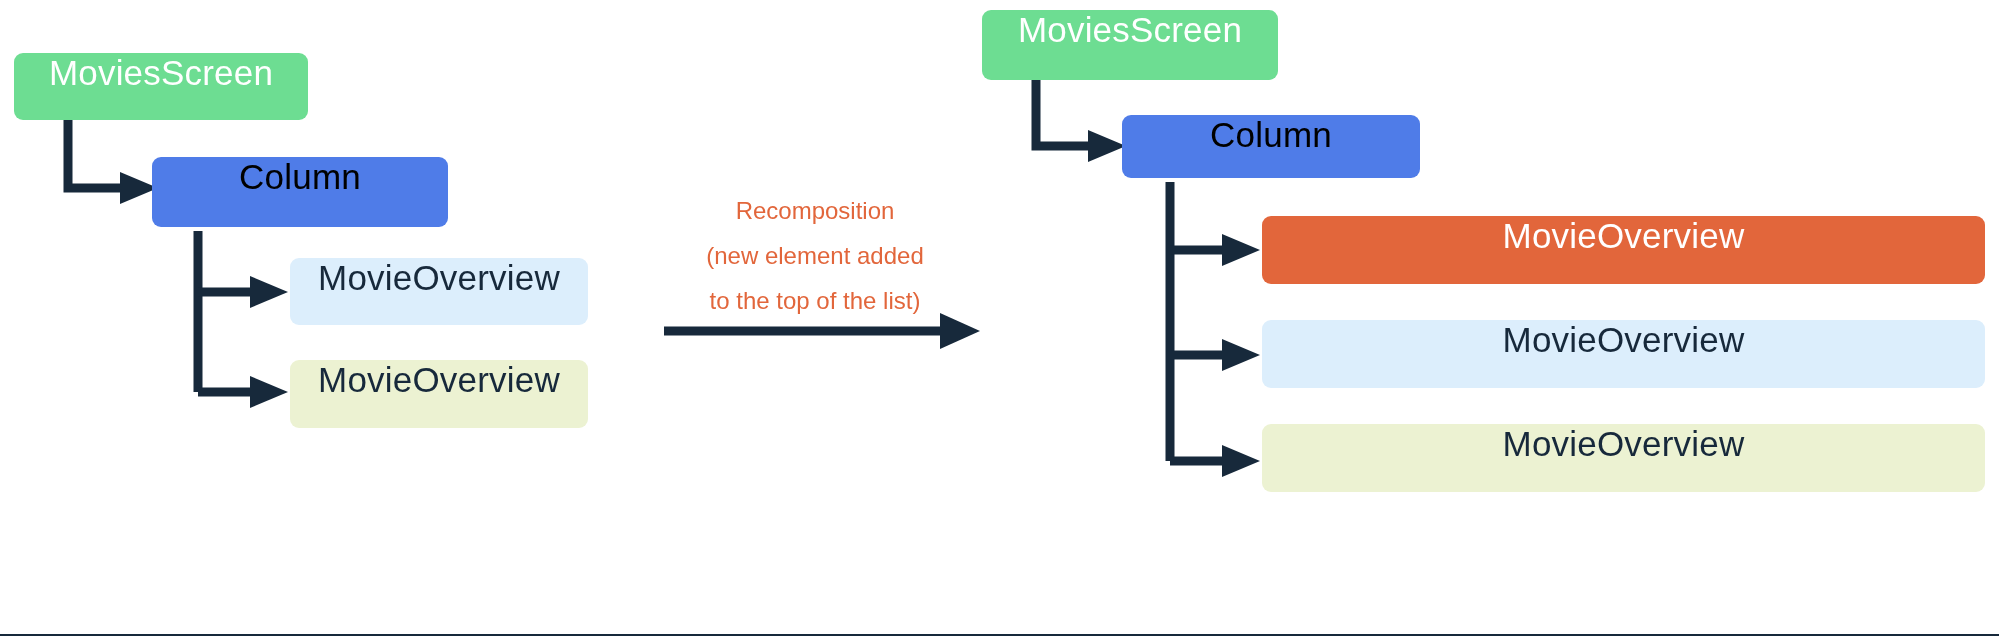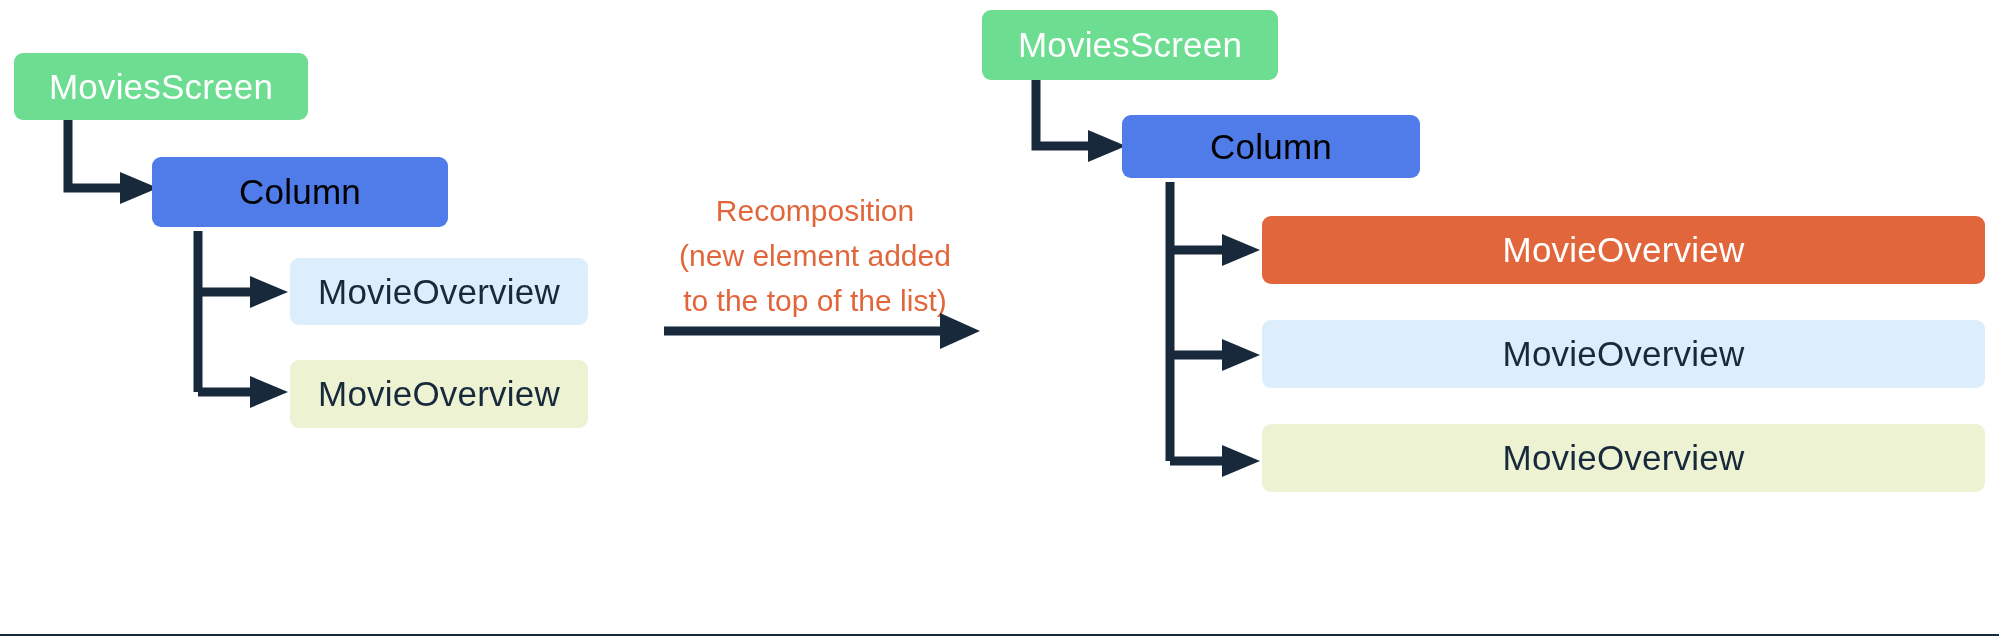--- a/index.html
+++ b/index.html
@@ -14,40 +14,39 @@
     position: relative;
     width: 1999px;
     height: 639px;
     background: #ffffff;
     overflow: hidden;
   }
   .node {
     position: absolute;
     box-sizing: border-box;
     display: flex;
-    align-items: center;
     justify-content: center;
     border-radius: 9px;
     font-size: 35px;
     letter-spacing: 0.2px;
     white-space: nowrap;
   }
   .node-green   { background: #6ddd92; color: #ffffff; }
   .node-blue    { background: #4f7ce8; color: #000000; }
   .node-orange  { background: #e2663b; color: #ffffff; }
   .node-ltblue  { background: #dceefc; color: #17293b; }
   .node-ltgreen { background: #ecf2d2; color: #17293b; }
 
   .connector { position: absolute; }
   .connector svg { display: block; overflow: visible; }
 
   .caption {
     position: absolute;
     color: #e2663b;
-    font-size: 30px;
+    font-size: 24px;
     line-height: 45px;
     text-align: center;
     white-space: pre-line;
   }
 
   .bottom-rule {
     position: absolute;
     left: 0;
     right: 0;
     bottom: 3px;

